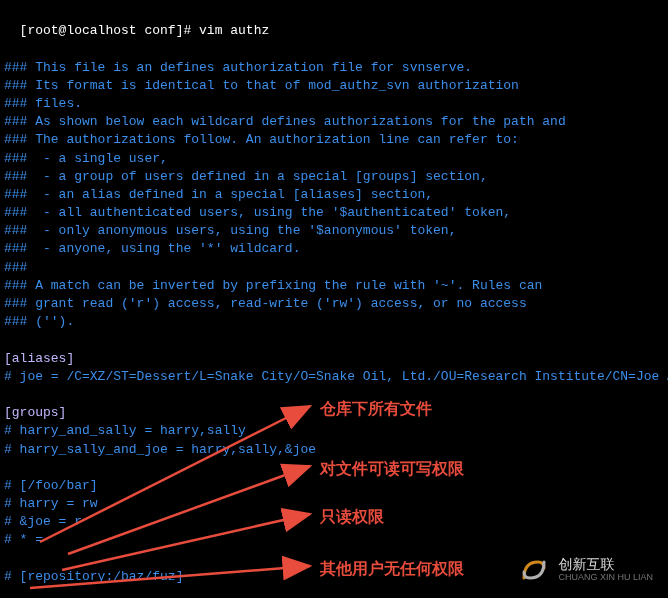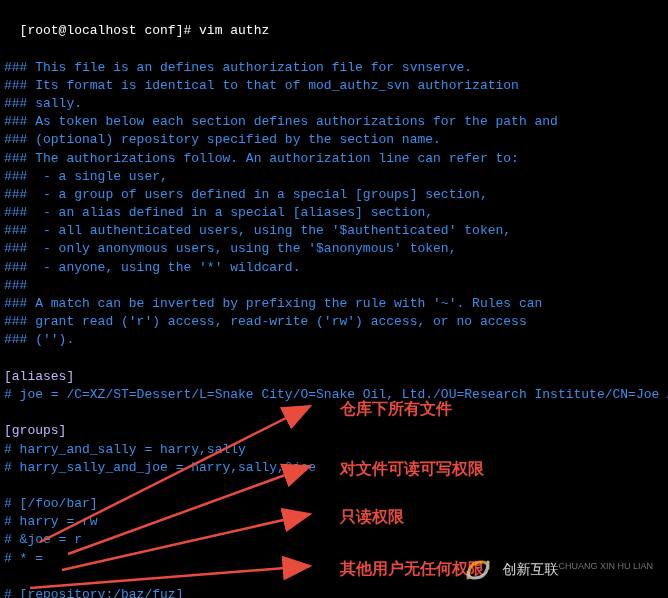--- a/index.html
+++ b/index.html
@@ -39,39 +39,38 @@
       width: 100%;
       height: 100%;
       pointer-events: none;
     }
     .annotation {
       position: absolute;
       color: #e74c3c;
       font-family: "Microsoft YaHei", "SimHei", sans-serif;
       font-size: 16px;
       font-weight: bold;
-      margin-left: 20px;
     }
     .watermark {
       position: absolute;
       right: 15px;
       bottom: 12px;
       display: flex;
       align-items: center;
       gap: 8px;
       opacity: 0.85;
     }
     .watermark-logo {
       width: 32px;
       height: 32px;
       position: relative;
     }
     .watermark-text {
       display: flex;
-      flex-direction: row;
+      flex-direction: column;
       line-height: 1.1;
     }
     .watermark-cn {
       color: #fff;
       font-size: 14px;
       font-family: "Microsoft YaHei", sans-serif;
     }
     .watermark-en {
       color: #888;
       font-size: 9px;
@@ -83,23 +82,22 @@
 <body>
 
 <div class="line prompt">
   <span>[root@localhost conf]# vim authz</span>
 </div>
 
 <div id="terminal-content">
     <div class="line "> </div>
     <div class="line comment-blue">### This file is an defines authorization file for svnserve.</div>
     <div class="line comment-blue">### Its format is identical to that of mod_authz_svn authorization</div>
-    <div class="line comment-blue">### sally.</div>
-    <div class="line comment-blue">### As token below each section defines authorizations for the path and</div>
-    <div class="line comment-blue">### (optional) repository specified by the section name.</div>
+    <div class="line comment-blue">### files.</div>
+    <div class="line comment-blue">### As shown below each wildcard defines authorizations for the path and</div>
     <div class="line comment-blue">### The authorizations follow. An authorization line can refer to:</div>
     <div class="line comment-blue">###  - a single user,</div>
     <div class="line comment-blue">###  - a group of users defined in a special [groups] section,</div>
     <div class="line comment-blue">###  - an alias defined in a special [aliases] section,</div>
     <div class="line comment-blue">###  - all authenticated users, using the '$authenticated' token,</div>
     <div class="line comment-blue">###  - only anonymous users, using the '$anonymous' token,</div>
     <div class="line comment-blue">###  - anyone, using the '*' wildcard.</div>
     <div class="line comment-blue">###</div>
     <div class="line comment-blue">### A match can be inverted by prefixing the rule with '~'. Rules can</div>
     <div class="line comment-blue">### grant read ('r') access, read-write ('rw') access, or no access</div>

